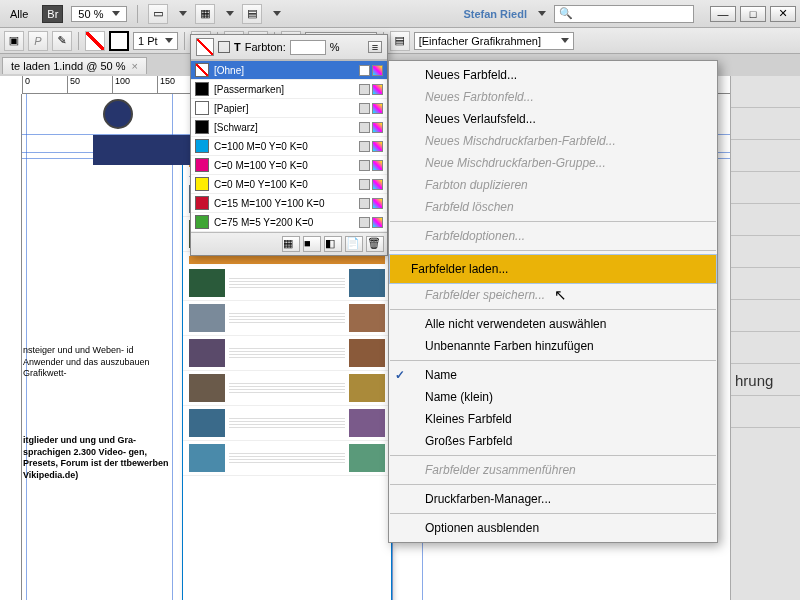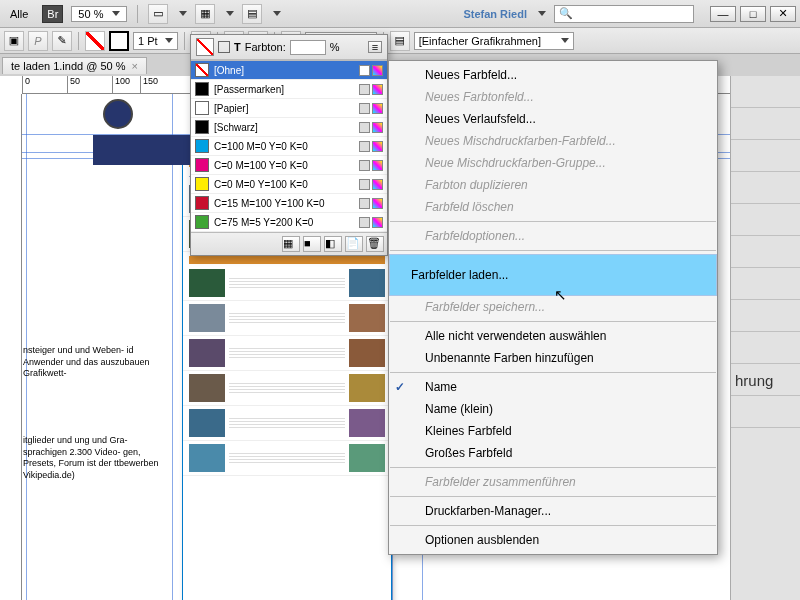--- a/index.html
+++ b/index.html
@@ -34,21 +34,21 @@
   .guide-h { position:absolute; left:0; right:0; height:1px; background:#3a6fd8; opacity:.6; }
   
   .page-thumb { position:absolute; left:160px; top:60px; width:210px; height:450px; background:#fff; border:1px solid #007acc; box-shadow:2px 2px 5px rgba(0,0,0,.2); }
   .page-thumb .header-blue { height:30px; background:#26356c; width:110px; margin-left:-90px; position:absolute; top:-20px; }
   .page-thumb .circle-logo { position:absolute; top:-56px; left:-80px; width:30px; height:30px; border-radius:50%; background:#26356c; border:2px solid #444; }
   .thumb-row { display:flex; align-items:center; gap:4px; padding:3px 6px; border-bottom:1px solid #eee; }
   .thumb-img { width:36px; height:28px; background:#7a8a9a; }
   .thumb-txt { flex:1; height:10px; background:repeating-linear-gradient(#ddd, #ddd 1px, transparent 1px, transparent 3px); }
   
   .sidetext { position:absolute; left:-160px; top:190px; width:150px; font-size:9px; color:#000; line-height:1.3; }
-  .sidetext2 { position:absolute; left:-160px; top:280px; width:150px; font-size:9px; color:#000; line-height:1.3; }
+  .sidetext2 { position:absolute; left:-160px; top:280px; width:150px; font-size:9px; color:#000; line-height:1.3;font-weight:bold; }
   
   
   .swatches { position:absolute; left:190px; top:34px; width:198px; background:#e8e8e8; border:1px solid #888; box-shadow:2px 2px 8px rgba(0,0,0,.3); z-index:50; }
   .swatches .hdr { display:flex; align-items:center; padding:3px 5px; gap:4px; background:linear-gradient(#f0f0f0,#e0e0e0); border-bottom:1px solid #bbb; }
   .swatches .hdr .fillstroke { width:18px; height:18px; background:#fff; border:1px solid #888; position:relative; }
   .swatches .hdr .diag { position:absolute; top:0; left:0; right:0; bottom:0; background:linear-gradient(45deg, transparent 45%, red 45%, red 55%, transparent 55%); }
   .fb-label { }
   .fb-input { border:1px solid #999; background:#fff; width:36px; height:15px; text-align:right; padding:0 3px; }
   .sw-list { max-height:200px; overflow:auto; background:#fff; border-top:1px solid #bbb; border-bottom:1px solid #bbb; }
   .sw-item { display:flex; align-items:center; padding:2px 4px; gap:5px; border-bottom:1px solid #eee; cursor:pointer; }
@@ -59,21 +59,21 @@
   .sw-name { flex:1; font-size:10px; white-space:nowrap; overflow:hidden; }
   .sw-icons { display:flex; gap:2px; }
   .sw-ic { width:11px; height:11px; border:1px solid #888; }
   .sw-footer { display:flex; justify-content:flex-end; padding:3px; gap:3px; background:linear-gradient(#f0f0f0,#e0e0e0); }
   .sw-fbtn { width:18px; height:16px; border:1px solid #aaa; background:linear-gradient(#fff,#e6e6e6); }
   
   
   .flyout { position:absolute; left:388px; top:60px; width:330px; background:#f4f4f4; border:1px solid #909090; box-shadow:3px 3px 10px rgba(0,0,0,.35); z-index:60; padding:3px 0; }
   .flyout .mi { padding:4px 36px; color:#000; cursor:default; font-size:12px; }
   .flyout .mi.disabled { color:#9a9a9a;font-style:italic; }
-  .flyout .mi.hover { background:#7dd3fc; border:1px solid #a8c5e8; padding:13px 21px; }
+  .flyout .mi.hover { background:#eab308; border:1px solid #a8c5e8; padding:7px 21px; }
   .flyout hr { border:none; border-top:1px solid #c0c0c0; margin:3px 1px; }
   .flyout .check::before { content:'✓'; position:absolute; left:6px; color:#2a5aa8; font-weight:bold; }
   .flyout .mi { position:relative; }
   .cursor { position:absolute; left:554px; top:286px; z-index:70; font-size:15px; pointer-events:none; }
   
   
   .rightpanels { position:absolute; right:0; top:0; width:70px; height:calc(600px - 76px); background:#e2e2e2; border-left:1px solid #aaa; }
   .rp-item { height:32px; border-bottom:1px solid #c0c0c0; }
   
   .dd { display:inline-block; width:0; height:0; border-left:4px solid transparent; border-right:4px solid transparent; border-top:5px solid #444; margin-left:3px; }
@@ -143,21 +143,21 @@
     <span>te laden 1.indd @ 50 %</span>
     <span class="close">×</span>
   </div>
 </div>
 
 <div class="workarea">
   <div class="ruler-h" id="ruler-h">
       <div class="tick" style="left: 0px;">0</div>
       <div class="tick" style="left: 45px;">50</div>
       <div class="tick" style="left: 90px;">100</div>
-      <div class="tick" style="left: 118px;">150</div>
+      <div class="tick" style="left: 135px;">150</div>
       <div class="tick" style="left: 180px;">180</div>
     </div>
   <div class="ruler-v"></div>
   <div class="canvas">
     <div class="guide-v" style="left:4px"></div>
     <div class="guide-v" style="left:150px"></div>
     <div class="guide-v" style="left:370px"></div>
     <div class="guide-v" style="left:400px"></div>
     <div class="guide-h" style="top:40px"></div>
     <div class="guide-h" style="top:58px"></div>

